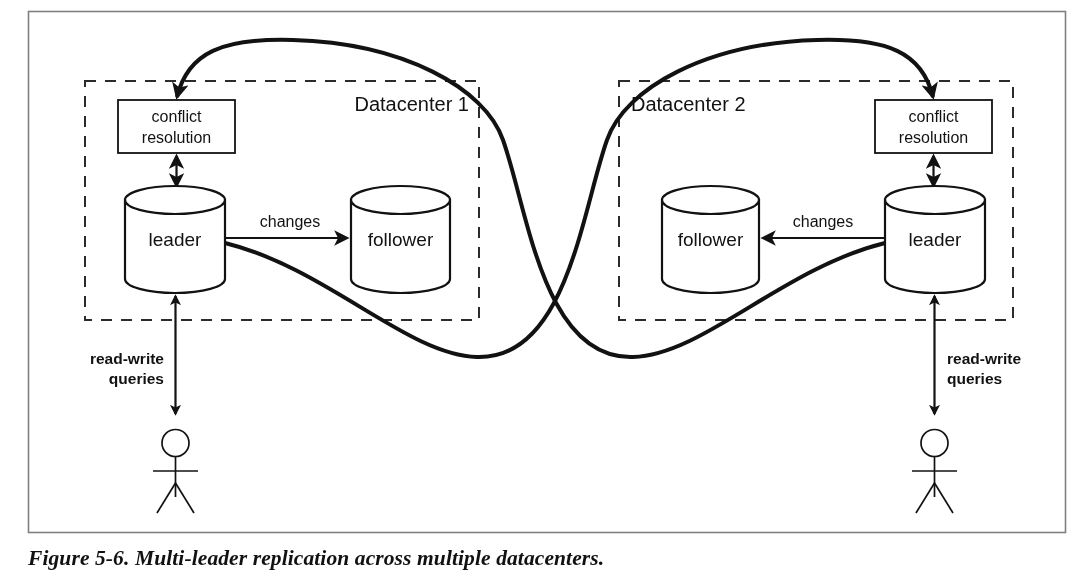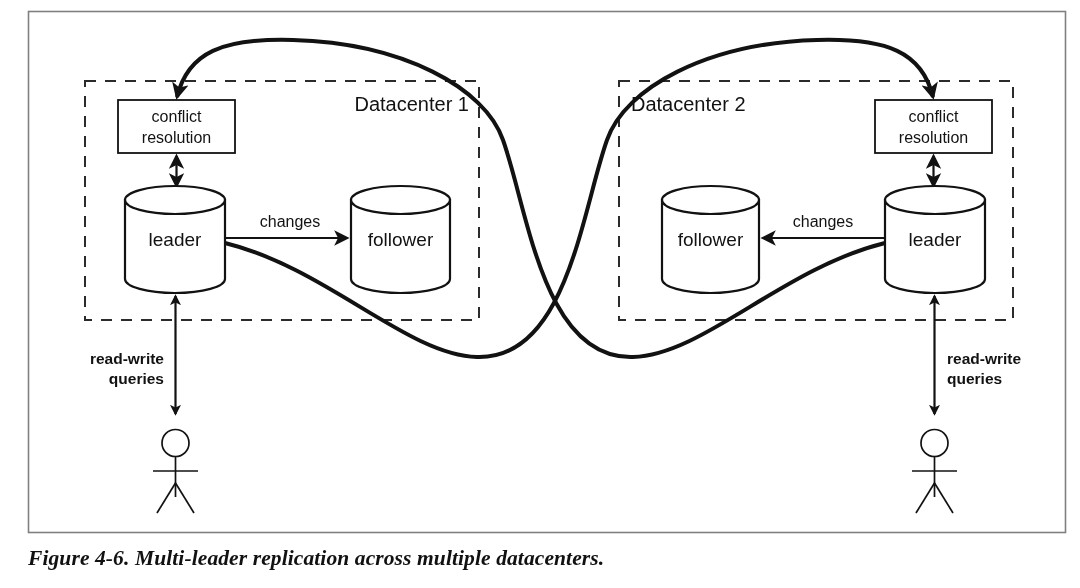--- a/index.html
+++ b/index.html
@@ -187,14 +187,14 @@
 
     <g>
       <circle class="stroke thin" cx="927.5" cy="443" r="13.5"></circle>
       <line class="stroke thin" x1="927.5" y1="457" x2="927.5" y2="497"></line>
       <line class="stroke thin" x1="905" y1="471" x2="950" y2="471"></line>
       <line class="stroke thin" x1="927.5" y1="483" x2="909" y2="513"></line>
       <line class="stroke thin" x1="927.5" y1="483" x2="946" y2="513"></line>
     </g>
   </svg>
 
-  <div class="caption">Figure 4-6. Multi-leader replication across multiple datacenters.</div>
+  <div class="caption">Figure 5-6. Multi-leader replication across multiple datacenters.</div>
 </div>
 
 </body></html>

